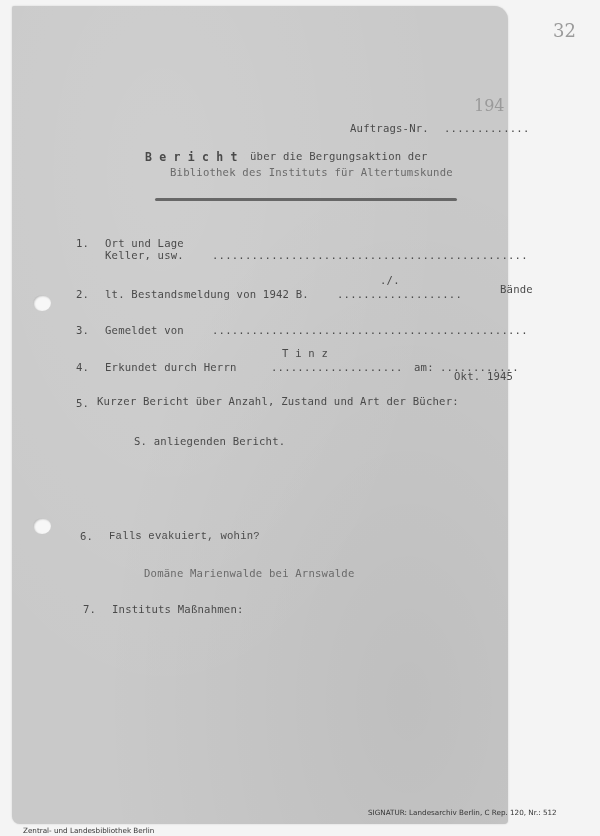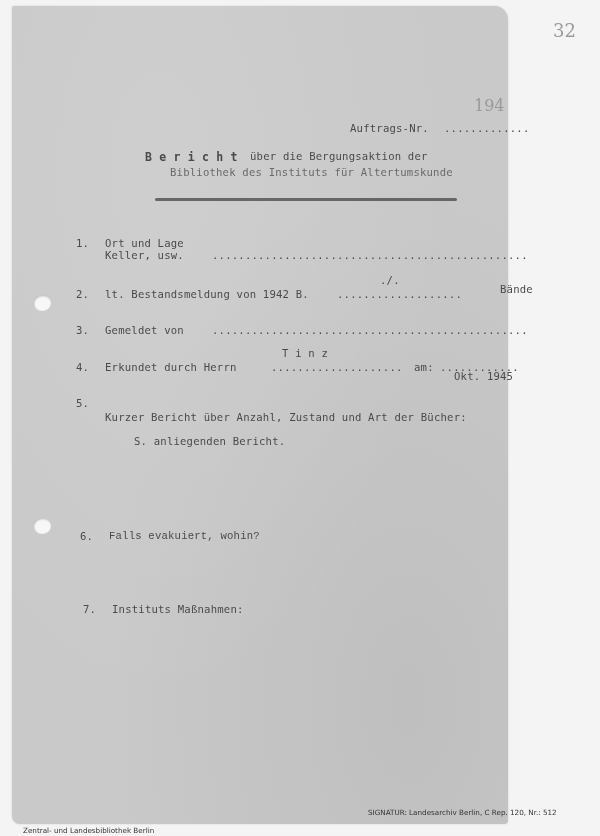--- a/index.html
+++ b/index.html
@@ -65,25 +65,26 @@
 
   <div class="t" style="left:64px;top:355px;">4.</div>
   <div class="t" style="left:93px;top:355px;">Erkundet durch Herrn</div>
   <div class="t" style="left:259px;top:355px;">....................</div>
   <div class="t" style="left:270px;top:341px;">T i n z</div>
   <div class="t" style="left:402px;top:355px;">am:</div>
   <div class="t" style="left:428px;top:355px;">............</div>
   <div class="t" style="left:442px;top:348px;margin-top:16px;">Okt. 1945</div>
 
   <div class="t" style="left:64px;top:391px;">5.</div>
-  <div class="t" style="left:93px;top:389px;margin-top:16px;">Kurzer Bericht über Anzahl, Zustand und Art der Bücher:</div>
+  <div class="t" style="left:85px;top:389px;">Kurzer Bericht über Anzahl, Zustand und Art der Bücher:</div>
   <div class="t" style="left:122px;top:429px;">S. anliegenden Bericht.</div>
 
   <div class="t" style="left:68px;top:524px;">6.</div>
   <div class="t" style="left:97px;top:524px;font-family:Liberation Mono, monospace;">Falls evakuiert, wohin?</div>
+  <div class="t light" style="left:132px;top:561px;">Domäne Marienwalde bei Arnswalde</div>
 
   <div class="t" style="left:71px;top:597px;">7.</div>
   <div class="t" style="left:100px;top:597px;">Instituts Maßnahmen:</div>
 </div>
 
 <div class="footer" style="left:23px;top:808px;">
   <div>Zentral- und Landesbibliothek Berlin</div>
   
 </div>
 <div class="footer" style="left:368px;top:808px;">SIGNATUR: Landesarchiv Berlin, C Rep. 120, Nr.: 512</div>

